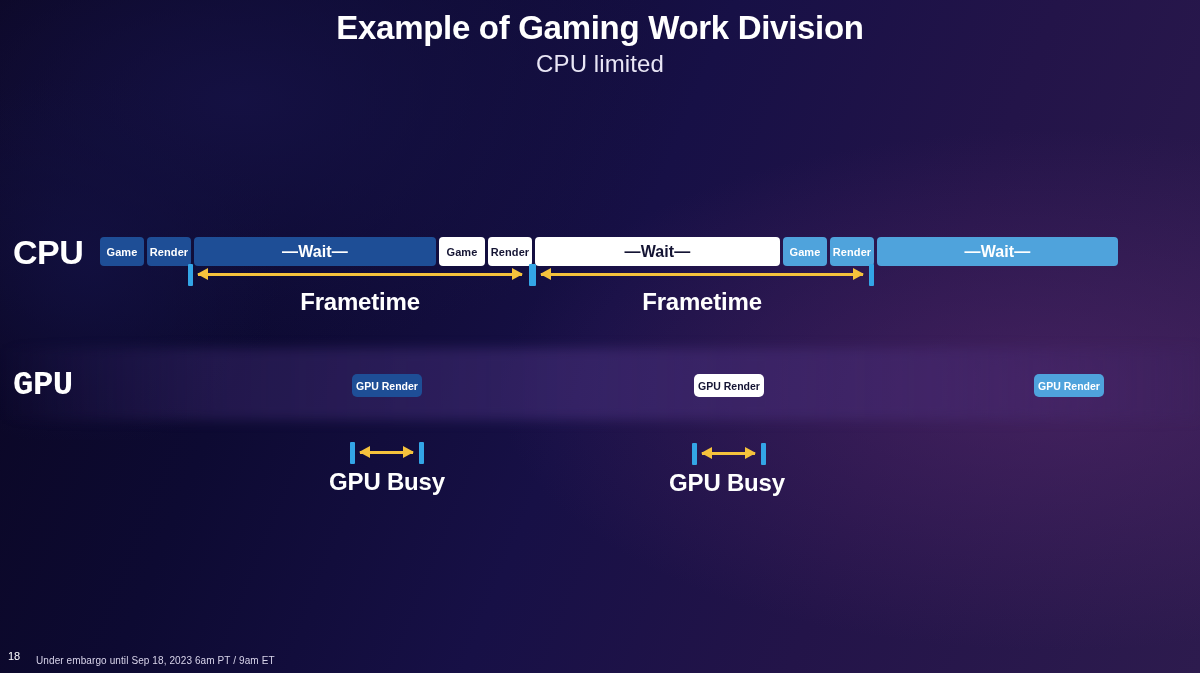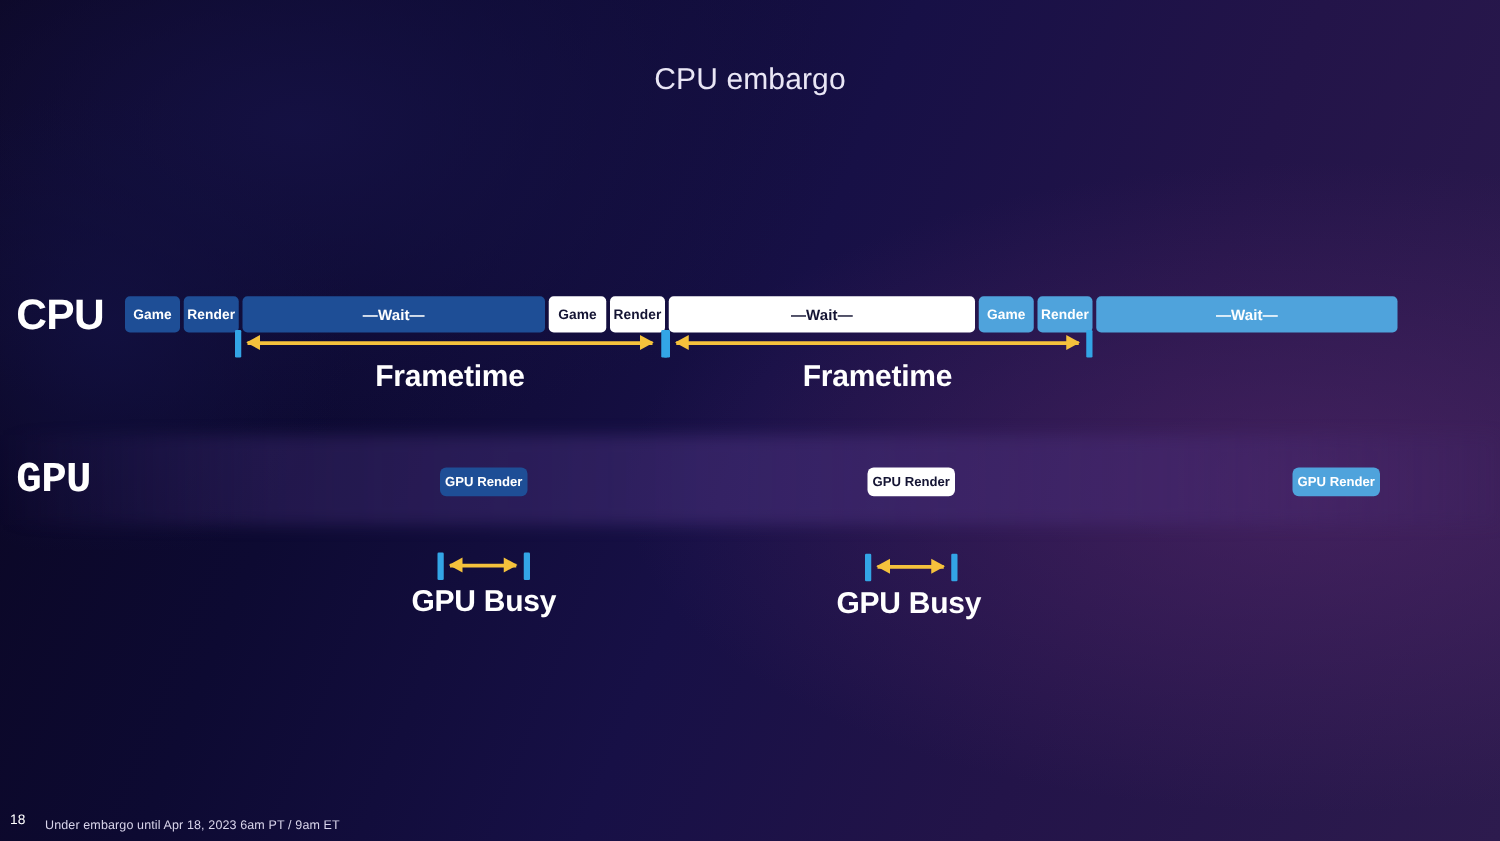--- a/index.html
+++ b/index.html
@@ -63,21 +63,21 @@
     position:absolute; top:0; height:29px;
     border-radius:4px;
     display:flex; align-items:center; justify-content:center;
     font-size:11px; font-weight:bold;
     white-space:nowrap;
     letter-spacing:0.1px;
   }
   .seg.dark  { background:#1e4e96; color:#ffffff; }
   .seg.white { background:#ffffff; color:#141433; }
   .seg.light { background:#4fa3dc; color:#ffffff; }
-  .seg.wait  { font-size:12px; }
+  .seg.wait  { font-size:16px; }
 
   
   .tick {
     position:absolute; width:5px; height:22px;
     background:#33a5e6; border-radius:1px;
   }
   .arrow-row { position:absolute; height:3px; }
   .arrow-line {
     position:absolute; left:0; right:0; top:0; height:3px;
     background:#f5c23c;
@@ -118,21 +118,22 @@
   }
 </style>
 </head>
 <body>
 
 <div id="slide">
 
   <div id="glow-left"></div>
   <div id="gpu-band"></div>
 
-  <div class="subtitle">CPU embargo</div>
+  <div class="title">Example of Gaming Work Division</div>
+  <div class="subtitle">CPU limited</div>
 
   <div class="row-label" id="label-cpu">CPU</div>
   <div class="row-label" id="label-gpu">GPU</div>
 
   <div class="seg dark" style="left:100px;top:237px;width:44px;">Game</div>
   <div class="seg dark" style="left:147px;top:237px;width:44px;">Render</div>
   <div class="seg dark wait" style="left:194px;top:237px;width:242px;">—Wait—</div>
 
   <div class="seg white" style="left:439px;top:237px;width:46px;">Game</div>
   <div class="seg white" style="left:488px;top:237px;width:44px;">Render</div>
@@ -176,15 +177,15 @@
   <div class="tick" style="left:692px;top:443px;"></div>
   <div class="tick" style="left:761px;top:443px;"></div>
   <div class="arrow-row" style="left:702px;top:452px;width:53px;">
     <div class="arrow-line"></div>
     <div class="arrow-head left"></div>
     <div class="arrow-head right"></div>
   </div>
   <div class="measure-label" style="left:587px;top:469px;width:280px;">GPU Busy</div>
 
   <div id="page-number">18</div>
-  <div id="embargo">Under embargo until Apr 18, 2023 6am PT / 9am ET</div>
+  <div id="embargo">Under embargo until Sep 18, 2023 6am PT / 9am ET</div>
 
 </div>
 
 </body></html>

